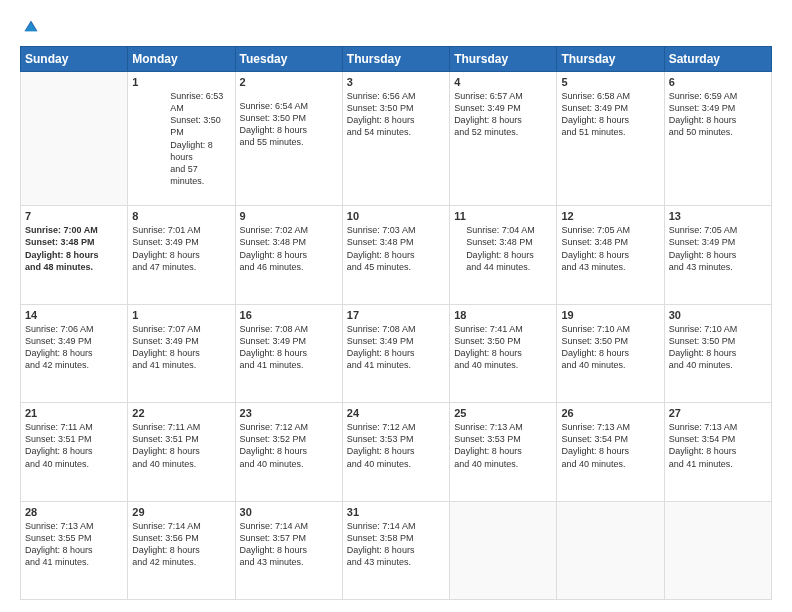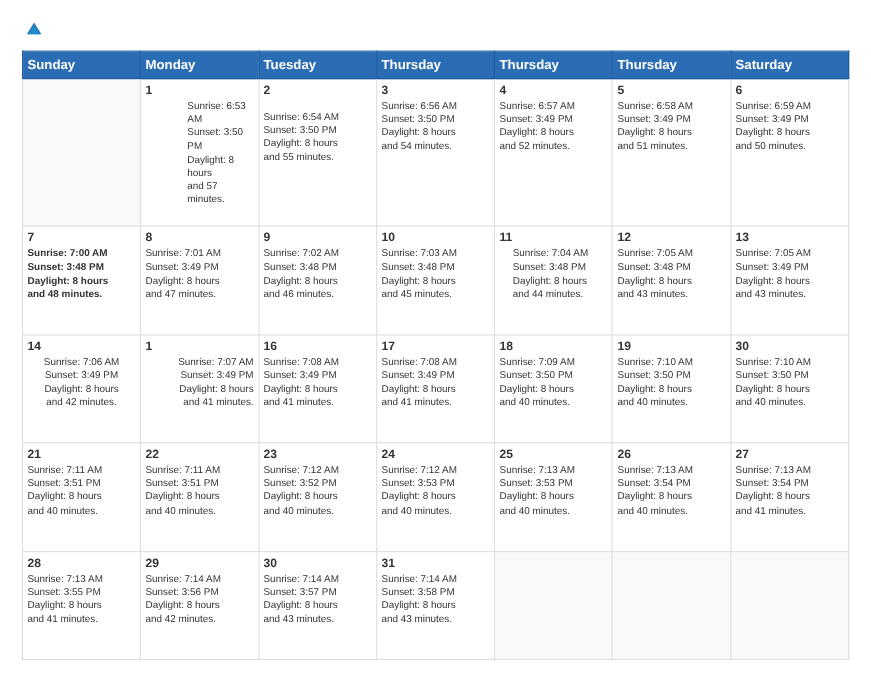--- a/index.html
+++ b/index.html
@@ -227,49 +227,49 @@
             <span class="day-num">13</span>
             <div class="day-info" style="white-space: pre-line;">Sunrise: 7:05 AM
 Sunset: 3:49 PM
 Daylight: 8 hours
 and 43 minutes.</div>
           </td>
         </tr>
         <tr>
           <td>
             <span class="day-num">14</span>
-            <div class="day-info" style="white-space: pre-line; text-align: center;">Sunrise: 7:06 AM
+            <div class="day-info" style="white-space: pre-line;">Sunrise: 7:06 AM
 Sunset: 3:49 PM
 Daylight: 8 hours
 and 42 minutes.</div>
           </td>
           <td>
             <span class="day-num">1</span>
-            <div class="day-info" style="white-space: pre-line; text-align: right;">Sunrise: 7:07 AM
+            <div class="day-info" style="white-space: pre-line;">Sunrise: 7:07 AM
 Sunset: 3:49 PM
 Daylight: 8 hours
 and 41 minutes.</div>
           </td>
           <td>
             <span class="day-num">16</span>
             <div class="day-info" style="white-space: pre-line;">Sunrise: 7:08 AM
 Sunset: 3:49 PM
 Daylight: 8 hours
 and 41 minutes.</div>
           </td>
           <td>
             <span class="day-num">17</span>
             <div class="day-info" style="white-space: pre-line;">Sunrise: 7:08 AM
 Sunset: 3:49 PM
 Daylight: 8 hours
 and 41 minutes.</div>
           </td>
           <td>
             <span class="day-num">18</span>
-            <div class="day-info" style="white-space: pre-line;">Sunrise: 7:09 AM
+            <div class="day-info" style="white-space: pre-line;">Sunrise: 7:41 AM
 Sunset: 3:50 PM
 Daylight: 8 hours
 and 40 minutes.</div>
           </td>
           <td>
             <span class="day-num">19</span>
             <div class="day-info" style="white-space: pre-line;">Sunrise: 7:10 AM
 Sunset: 3:50 PM
 Daylight: 8 hours
 and 40 minutes.</div>

